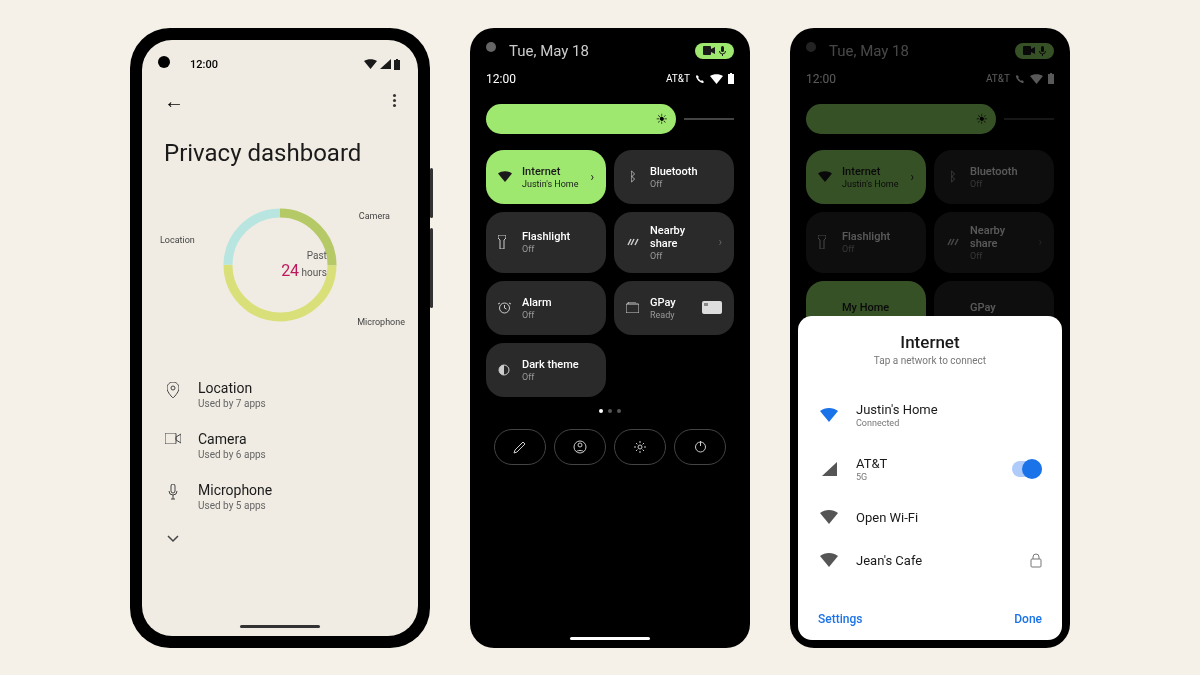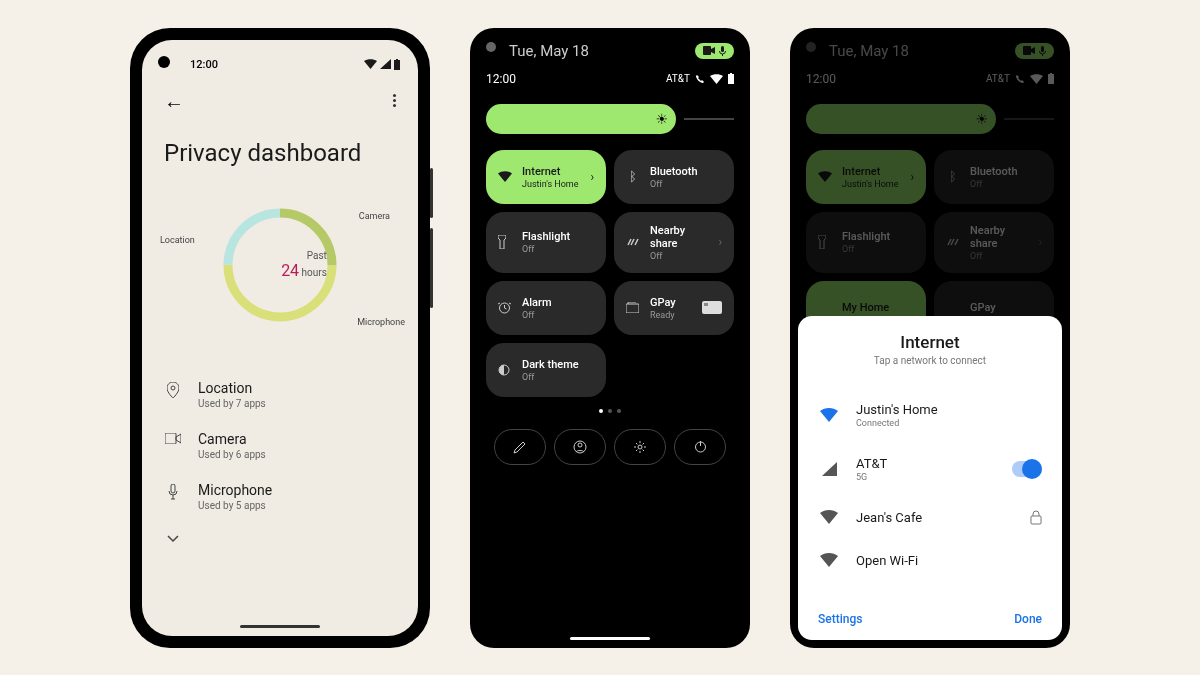--- a/index.html
+++ b/index.html
@@ -459,38 +459,38 @@
           </div>
         <div class="toggle"></div>
       </div>
       <div class="network-item">
         <div class="net-icon gray">
             <svg width="18" height="14" viewBox="0 0 18 14">
               <path d="M9 14L0 3C5-1 13-1 18 3z" fill="#555"></path>
             </svg>
           </div>
         <div class="net-text">
+            <div class="net-name">Open Wi-Fi</div>
+          </div>
+      </div>
+      <div class="network-item">
+        <div class="net-icon gray">
+            <svg width="18" height="14" viewBox="0 0 18 14">
+              <path d="M9 14L0 3C5-1 13-1 18 3z" fill="#555"></path>
+            </svg>
+          </div>
+        <div class="net-text">
             <div class="net-name">Jean's Cafe</div>
           </div>
         <div class="net-right">
             <svg width="12" height="15" viewBox="0 0 12 15">
               <rect x="1" y="6" width="10" height="8" rx="1" fill="none" stroke="#777"></rect>
               <path d="M3 6V4a3 3 0 016 0v2" fill="none" stroke="#777"></path>
             </svg>
           </div>
       </div>
-      <div class="network-item">
-        <div class="net-icon gray">
-            <svg width="18" height="14" viewBox="0 0 18 14">
-              <path d="M9 14L0 3C5-1 13-1 18 3z" fill="#555"></path>
-            </svg>
-          </div>
-        <div class="net-text">
-            <div class="net-name">Open Wi-Fi</div>
-          </div>
-      </div>
     </div>
     <div class="sheet-actions">
       <span class="sheet-link">Settings</span>
       <span class="sheet-link">Done</span>
     </div>
   </div>
 </div>
 
 </body></html>

